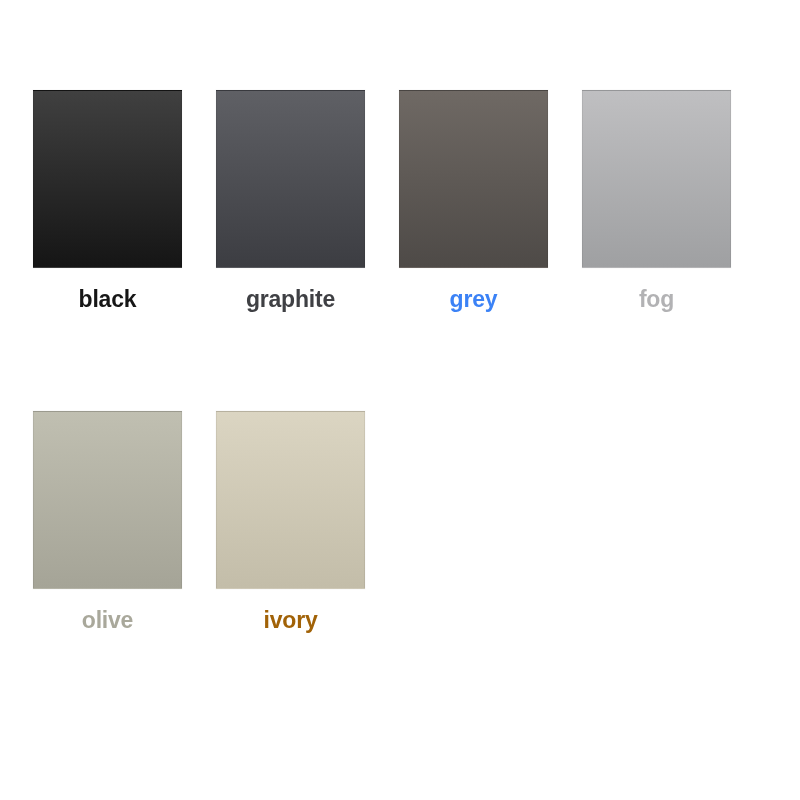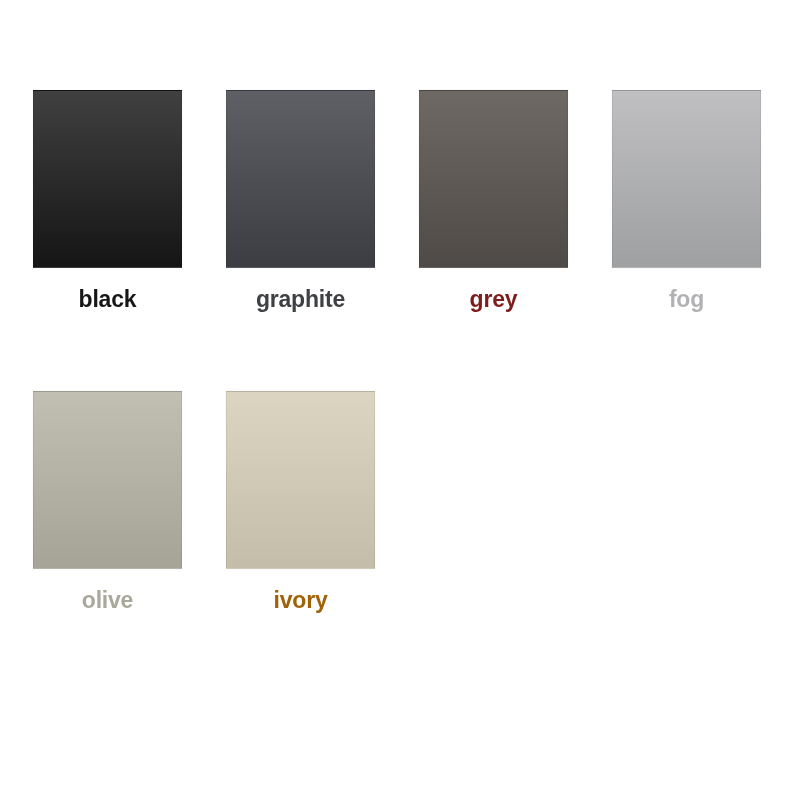--- a/index.html
+++ b/index.html
@@ -26,25 +26,25 @@
     position: absolute;
     left: 0;
     width: 800px;
     display: flex;
     justify-content: flex-start;
     padding-left: 33px;
     box-sizing: border-box;
   }
 
   .swatch-row-1 { top: 90px; }
-  .swatch-row-2 { top: 391px; }
+  .swatch-row-2 { top: 411px; }
 
   .swatch-cell {
     width: 149px;
-    margin-right: 44px;
+    margin-right: 34px;
     display: flex;
     flex-direction: column;
     align-items: center;
   }
   .swatch-cell:last-child { margin-right: 12px; }
 
   .swatch-chip {
     width: 149px;
     height: 178px;
     box-sizing: border-box;
@@ -71,21 +71,21 @@
     <div class="swatch-cell">
       <div class="swatch-chip" style="background: linear-gradient(rgb(64, 64, 64) 0%, rgb(21, 21, 21) 100%);"></div>
       <div class="swatch-label" style="color: rgb(22, 22, 22);">black</div>
     </div>
     <div class="swatch-cell">
       <div class="swatch-chip" style="background: linear-gradient(rgb(95, 96, 101) 0%, rgb(60, 61, 66) 100%);"></div>
       <div class="swatch-label" style="color: rgb(63, 64, 68);">graphite</div>
     </div>
     <div class="swatch-cell">
       <div class="swatch-chip" style="background: linear-gradient(rgb(111, 105, 100) 0%, rgb(78, 74, 71) 100%);"></div>
-      <div class="swatch-label" style="color: #7f1d1d;">grey</div>
+      <div class="swatch-label" style="color: #3b82f6;">grey</div>
     </div>
     <div class="swatch-cell">
       <div class="swatch-chip" style="background: linear-gradient(rgb(191, 191, 193) 0%, rgb(159, 160, 162) 100%);"></div>
       <div class="swatch-label" style="color: rgb(178, 178, 180);">fog</div>
     </div>
   </div>
 
   <div class="swatch-row swatch-row-2">
     <div class="swatch-cell">
       <div class="swatch-chip" style="background: linear-gradient(rgb(192, 191, 177) 0%, rgb(165, 164, 151) 100%);"></div>

